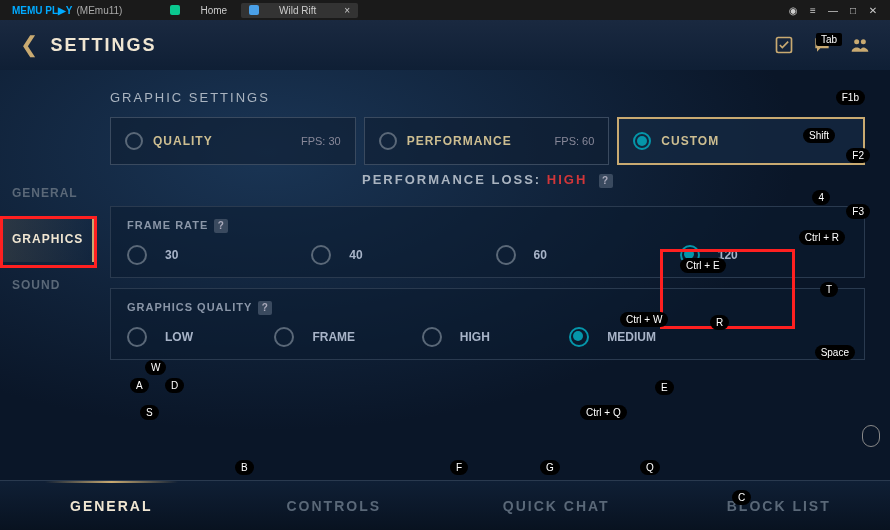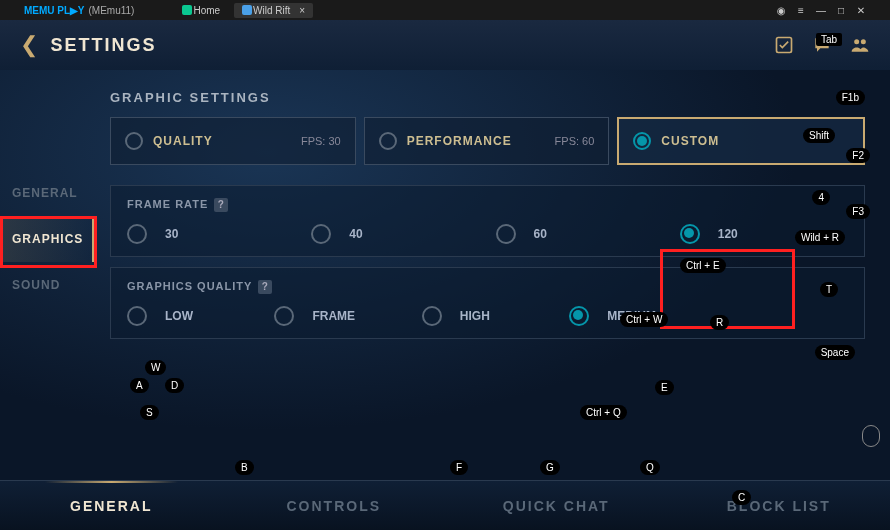--- a/index.html
+++ b/index.html
@@ -1,38 +1,38 @@
 <!DOCTYPE html>
 <html><head>
 <meta charset="utf-8">
 <style>
 *{margin:0;padding:0;box-sizing:border-box;font-family:Arial,sans-serif}
 body{width:890px;height:530px;background:#0a1628;overflow:hidden;position:relative;color:#c9aa71}
-.titlebar{height:20px;background:#1a1a1a;display:flex;align-items:center;padding:0 24px;color:#ccc;font-size:10px}
+.titlebar{height:20px;background:#1a1a1a;display:flex;align-items:center;padding:0 12px;color:#ccc;font-size:10px}
 .titlebar .logo{font-weight:bold;color:#fff}
 .titlebar .logo span{color:#0af}
 .titlebar .appname{margin-left:4px;color:#aaa}
 .titlebar .tab{display:flex;align-items:center;margin-left:40px;gap:6px}
-.titlebar .tab-item{display:flex;align-items:center;gap:1px;padding:2px 8px}
+.titlebar .tab-item{display:flex;align-items:center;gap:20px;padding:2px 8px}
 .titlebar .tab-item.active{background:#333;border-radius:2px}
 .titlebar .tab-icon{width:10px;height:10px;border-radius:2px}
 .titlebar .winbtns{margin-left:auto;display:flex;gap:10px;align-items:center}
 .titlebar .winbtn{width:10px;height:10px;display:flex;align-items:center;justify-content:center;cursor:pointer}
 .header{height:50px;display:flex;align-items:center;padding:0 20px;background:linear-gradient(180deg,#1a2940 0%,#0f1f35 100%)}
 .back-btn{color:#c9aa71;font-size:22px;margin-right:12px;cursor:pointer}
 .header-title{color:#f0e6d2;font-size:18px;font-weight:bold;letter-spacing:2px}
 .header-icons{margin-left:auto;display:flex;gap:18px;align-items:center;position:relative}
 .header-icon{width:20px;height:20px;cursor:pointer;color:#c9aa71}
 .content{display:flex;height:410px;background:radial-gradient(ellipse at 30% 20%,#1a3555 0%,#0a1628 60%)}
 .sidebar{width:95px;display:flex;flex-direction:column;padding-top:100px}
 .sidebar-item{padding:16px 12px;color:#5a6878;font-size:12px;font-weight:bold;letter-spacing:1px;cursor:pointer;text-align:left}
 .sidebar-item.active{color:#f0e6d2;background:linear-gradient(90deg,rgba(201,170,113,0.15) 0%,transparent 100%);border-right:3px solid #c9aa71}
 .main{flex:1;padding:20px 25px 0 15px;overflow:hidden}
-.section-title{color:#aab4c0;font-size:13px;font-weight:bold;letter-spacing:2px;margin-bottom:12px}
-.preset-row{display:flex;gap:8px;margin-bottom:20px}
+.section-title{color:#aab4c0;font-size:13px;font-weight:normal;letter-spacing:2px;margin-bottom:12px}
+.preset-row{display:flex;gap:8px;margin-bottom:7px}
 .preset-btn{flex:1;height:48px;border:1px solid #3a4a5f;background:rgba(15,30,50,0.6);display:flex;align-items:center;padding:0 14px;cursor:pointer;position:relative}
 .preset-btn.selected{border:2px solid #c9aa71;background:rgba(20,40,65,0.8)}
 .radio{width:18px;height:18px;border-radius:50%;border:2px solid #5a6878;margin-right:10px;position:relative;flex-shrink:0}
 .radio.on{border-color:#0596aa}
 .radio.on::after{content:'';position:absolute;top:2px;left:2px;width:10px;height:10px;border-radius:50%;background:#0596aa}
 .preset-label{color:#cdbe91;font-size:12px;font-weight:bold;letter-spacing:1px}
 .preset-fps{margin-left:auto;color:#889;font-size:11px}
 .perf-loss{text-align:center;color:#aab4c0;font-size:13px;font-weight:bold;letter-spacing:2px;margin-bottom:18px}
 .perf-loss .val{color:#d13639}
 .help-icon{display:inline-block;width:14px;height:14px;background:#3a4a5f;color:#aab;font-size:10px;text-align:center;line-height:14px;border-radius:2px;margin-left:6px;vertical-align:middle}
@@ -118,20 +118,24 @@
         <span class="radio"></span>
         <span class="preset-label">PERFORMANCE</span>
         <span class="preset-fps">FPS:  60</span>
       </div>
       <div class="preset-btn selected">
         <span class="radio on"></span>
         <span class="preset-label">CUSTOM</span>
       </div>
     </div>
 
+    <div class="perf-loss">
+      <span>PERFORMANCE LOSS: </span><span class="val">HIGH</span>
+      <span class="help-icon">?</span>
+    </div>
 
     <div class="setting-row">
       <div class="setting-label">
         <span>FRAME RATE</span><span class="help-icon">?</span>
       </div>
       <div class="options">
         <div class="option">
             <span class="radio"></span>
             <span class="option-label">30</span>
           </div>
@@ -190,21 +194,21 @@
 </div>
 
 <div class="redbox" style="top:216px;left:0;width:97px;height:52px"></div>
 <div class="redbox" style="top:249px;left:660px;width:135px;height:80px"></div>
 
 <div class="keyhint" style="top:90px;right:25px">F1b</div>
 <div class="keyhint" style="top:128px;right:55px">Shift</div>
 <div class="keyhint" style="top:148px;right:20px">F2</div>
 <div class="keyhint" style="top:190px;right:60px">4</div>
 <div class="keyhint" style="top:204px;right:20px">F3</div>
-<div class="keyhint" style="top:230px;right:45px">Wild + R</div>
+<div class="keyhint" style="top:230px;right:45px">Ctrl + R</div>
 <div class="keyhint" style="top:258px;left:680px">Ctrl + E</div>
 <div class="keyhint" style="top:282px;right:52px">T</div>
 <div class="keyhint" style="top:315px;left:710px">R</div>
 <div class="keyhint" style="top:312px;left:620px">Ctrl + W</div>
 <div class="keyhint" style="top:345px;right:35px">Space</div>
 <div class="keyhint" style="top:360px;left:145px">W</div>
 <div class="keyhint" style="top:378px;left:130px">A</div>
 <div class="keyhint" style="top:378px;left:165px">D</div>
 <div class="keyhint" style="top:405px;left:140px">S</div>
 <div class="keyhint" style="top:380px;left:655px">E</div>

